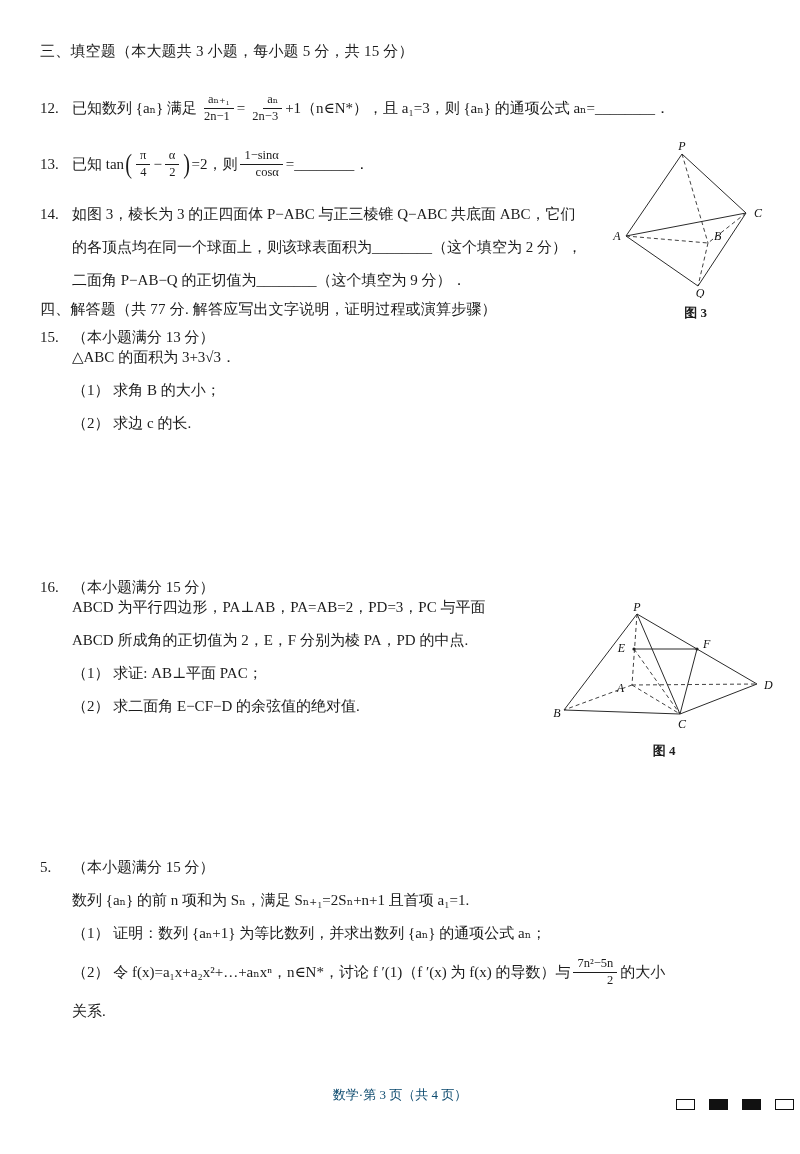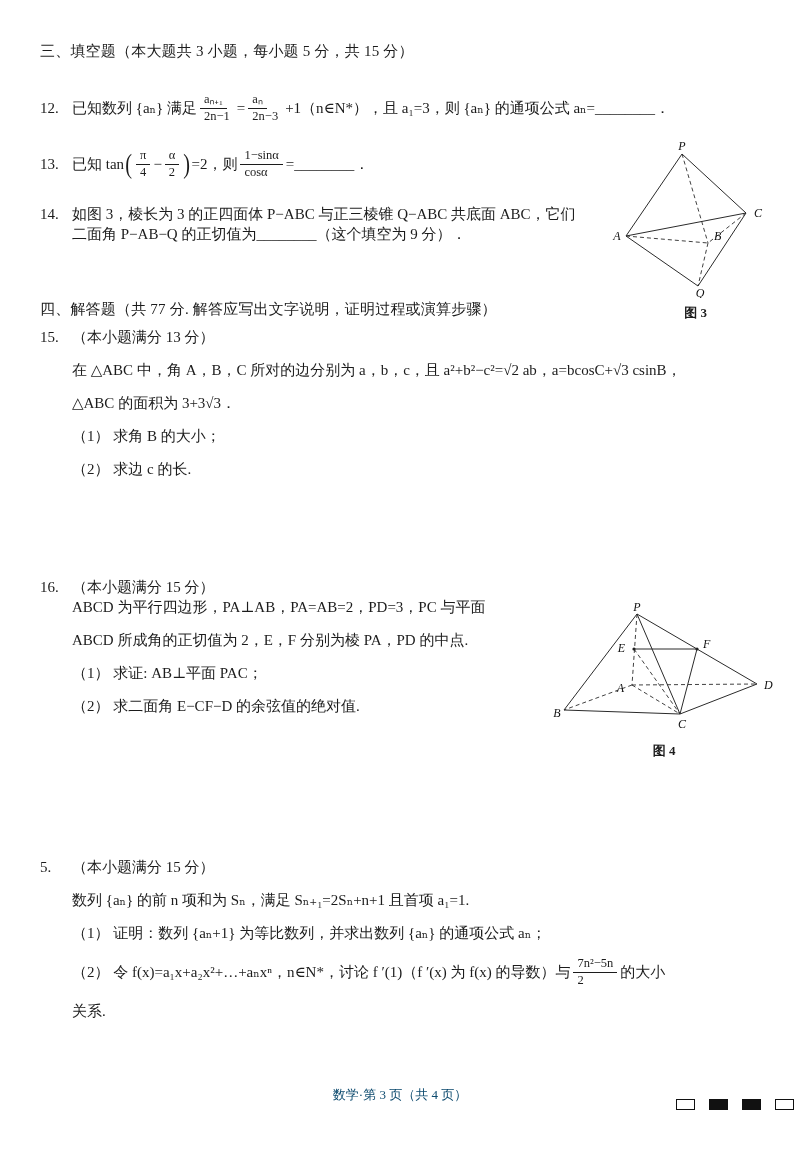--- a/index.html
+++ b/index.html
@@ -12,22 +12,22 @@
   }
   .abs { position:absolute; }
   .heading { left:40px; right:40px; font-size:15px; letter-spacing:0.2px; }
   .q { position:absolute; left:40px; right:36px; }
   .qline { display:flex; align-items:center; white-space:nowrap; }
   .qnum { display:inline-block; width:32px; flex:0 0 32px; }
   .qbody { padding-left:32px; }
   .bline { white-space:nowrap; line-height:20px; }
   .bline + .bline { margin-top:13px; }
   .gap { margin-top:13px; }
-  .frac { display:inline-flex; flex-direction:column; align-items:flex-start;
-          vertical-align:middle; margin:0 3px; font-size:12.5px; line-height:1.25;font-family:Liberation Serif, serif; }
+  .frac { display:inline-flex; flex-direction:column; align-items:flex-end;
+          vertical-align:middle; margin:0 3px; font-size:12.5px; line-height:1.25; }
   .frac .fn { padding:0 4px; border-bottom:1px solid #1c1c1c; text-align:center; }
   .frac .fd { padding:0 4px; text-align:center; }
   .paren { font-size:27px; font-weight:300; line-height:1; transform:scaleX(.75); display:inline-block; }
   .fig { position:absolute; text-align:center; }
   .figcap { font-size:13px; font-weight:600; margin-top:2px; }
   svg line { stroke:#2b2b2b; stroke-width:1; }
   svg .dash { stroke-dasharray:4 3; stroke-width:0.9; }
   svg text { font-size:12px; font-style:italic; fill:#111;
              font-family:"Liberation Serif","DejaVu Serif",serif; }
   .footer { position:absolute; left:0; right:0; top:1086px; text-align:center;
@@ -83,20 +83,21 @@
       <span>=________．</span>
     </div>
   </div>
 
   <div class="q" style="top:204px; width:575px;">
     <div class="qline">
       <span class="qnum">14.</span>
       <span class="bline">如图 3，棱长为 3 的正四面体 P−ABC 与正三棱锥 Q−ABC 共底面 ABC，它们</span>
     </div>
     <div class="qbody">
+      <div class="bline gap">的各顶点均在同一个球面上，则该球表面积为________（这个填空为 2 分），</div>
       <div class="bline">二面角 P−AB−Q 的正切值为________（这个填空为 9 分）．</div>
     </div>
   </div>
 
   <div class="fig" style="left:608px; top:140px; width:175px;">
     <svg width="172" height="158" viewBox="0 0 172 158">
 
       <line x1="72" y1="14" x2="16" y2="96"></line>
       <line x1="72" y1="14" x2="136" y2="73"></line>
       <line x1="16" y1="96" x2="136" y2="73"></line>
@@ -117,21 +118,20 @@
   </div>
 
   <div class="abs heading" style="top:300px;">四、解答题（共 77 分. 解答应写出文字说明，证明过程或演算步骤）</div>
 
   <div class="q" style="top:328px;">
     <div class="qline">
       <span class="qnum">15.</span>
       <span>（本小题满分 13 分）</span>
     </div>
     <div class="qbody">
-      <div class="bline gap">在 △ABC 中，角 A，B，C 所对的边分别为 a，b，c，且 a²+b²−c²=√2 ab，a=bcosC+√3 csinB，</div>
       <div class="bline">△ABC 的面积为 3+3√3．</div>
       <div class="bline">（1） 求角 B 的大小；</div>
       <div class="bline">（2） 求边 c 的长.</div>
     </div>
   </div>
 
   <div class="q" style="top:578px; width:540px;">
     <div class="qline">
       <span class="qnum">16.</span>
       <span>（本小题满分 15 分）</span>

